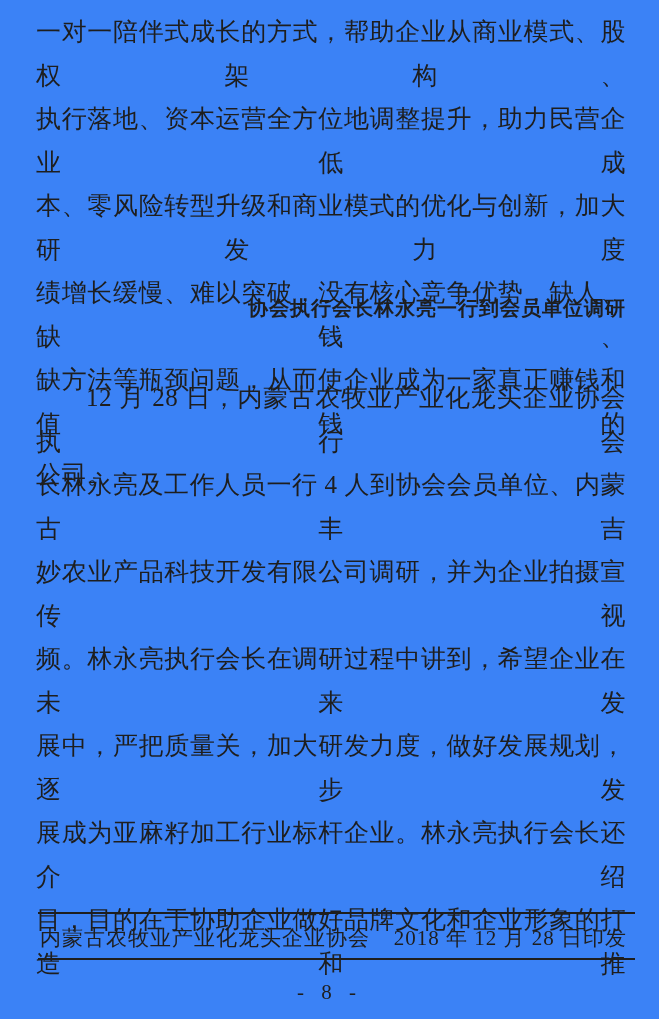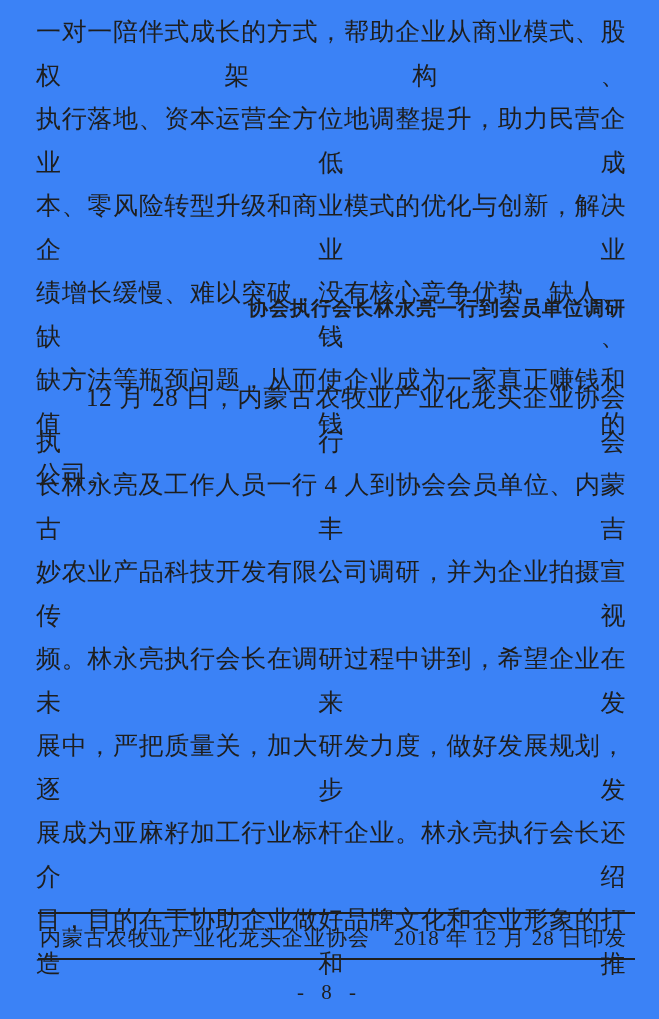--- a/index.html
+++ b/index.html
@@ -83,21 +83,21 @@
   }
 </style>
 </head>
 <body>
 
 <div class="page">
 
   <div class="bodytext para-1">
       <div class="line">一对一陪伴式成长的方式，帮助企业从商业模式、股权架构、</div>
       <div class="line">执行落地、资本运营全方位地调整提升，助力民营企业低成</div>
-      <div class="line">本、零风险转型升级和商业模式的优化与创新，解决企业业</div>
+      <div class="line">本、零风险转型升级和商业模式的优化与创新，加大研发力度</div>
       <div class="line">绩增长缓慢、难以突破，没有核心竞争优势，缺人、缺钱、</div>
       <div class="line">缺方法等瓶颈问题，从而使企业成为一家真正赚钱和值钱的</div>
       <div class="line last">公司。</div>
     </div>
 
   <div class="article-title">协会执行会长林永亮一行到会员单位调研</div>
 
   <div class="bodytext para-2 indent-first">
       <div class="line">12 月 28 日，内蒙古农牧业产业化龙头企业协会执行会</div>
       <div class="line">长林永亮及工作人员一行 4 人到协会会员单位、内蒙古丰吉</div>

